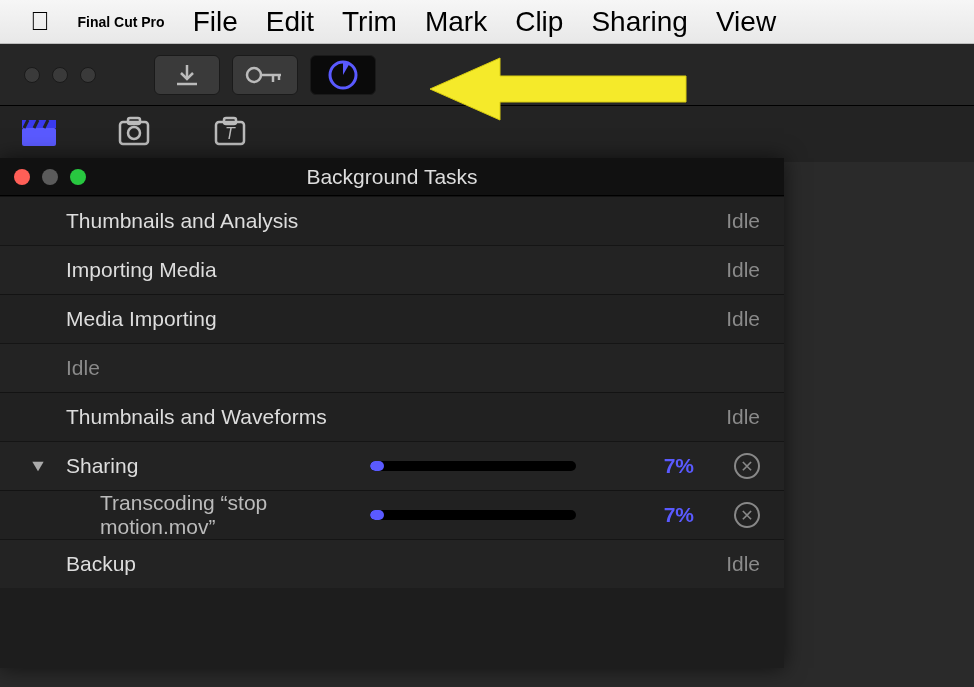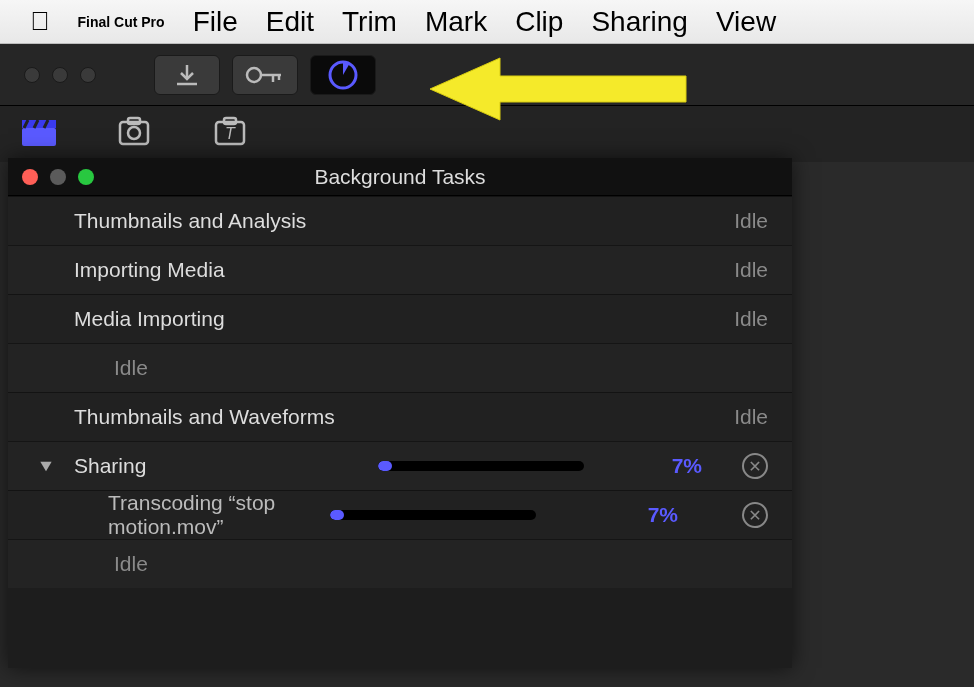--- a/index.html
+++ b/index.html
@@ -90,21 +90,21 @@
     
     .annotation-arrow {
       position: absolute;
       left: 430px;
       top: 54px;
       pointer-events: none;
     }
     
     .bt-window {
       position: absolute;
-      left: 8px;
+      left: 0;
       top: 158px;
       width: 784px;
       background: #171717;
       box-shadow: 0 0 20px rgba(0,0,0,0.6);
     }
     .bt-titlebar {
       height: 38px;
       background: #111;
       display: flex;
       align-items: center;
@@ -141,25 +141,23 @@
     }
     .bt-row:nth-child(odd) { background: #232323; }
     .bt-label {
       color: #ddd;
       font-size: 21px;
       flex: 1;
     }
     .bt-status {
       color: #8a8a8a;
       font-size: 21px;
-      margin-left: 40px;
     }
     .bt-row.subrow {
       padding-left: 100px;
-      gap: 24px;
     }
     .bt-row.subrow .bt-label {
       color: #bbb;
     }
     .disclosure {
       position: absolute;
       left: 30px;
       color: #aaa;
       font-size: 16px;
       transform: scaleX(1.2);
@@ -326,17 +324,18 @@
     <div class="progress-track">
       <div class="progress-fill" style="width:7%"></div>
     </div>
     <span class="bt-percent">7%</span>
     <div class="bt-cancel">
       <span>✕</span>
     </div>
   </div>
 
   <div class="bt-row">
+    <span class="bt-label">Backup</span>
     <span class="bt-status">Idle</span>
   </div>
 
   <div class="bt-bottompad"></div>
 </div>
 
 </body></html>

